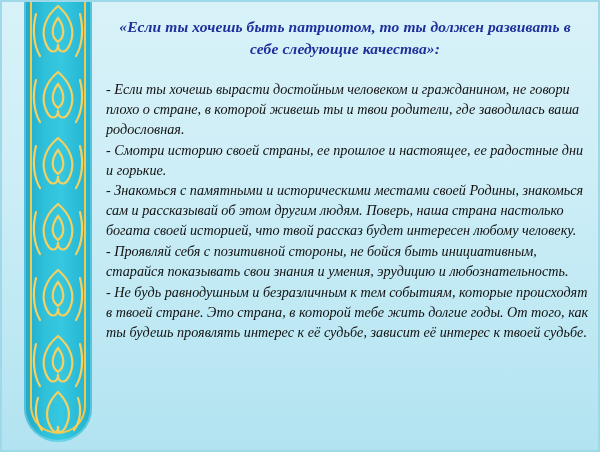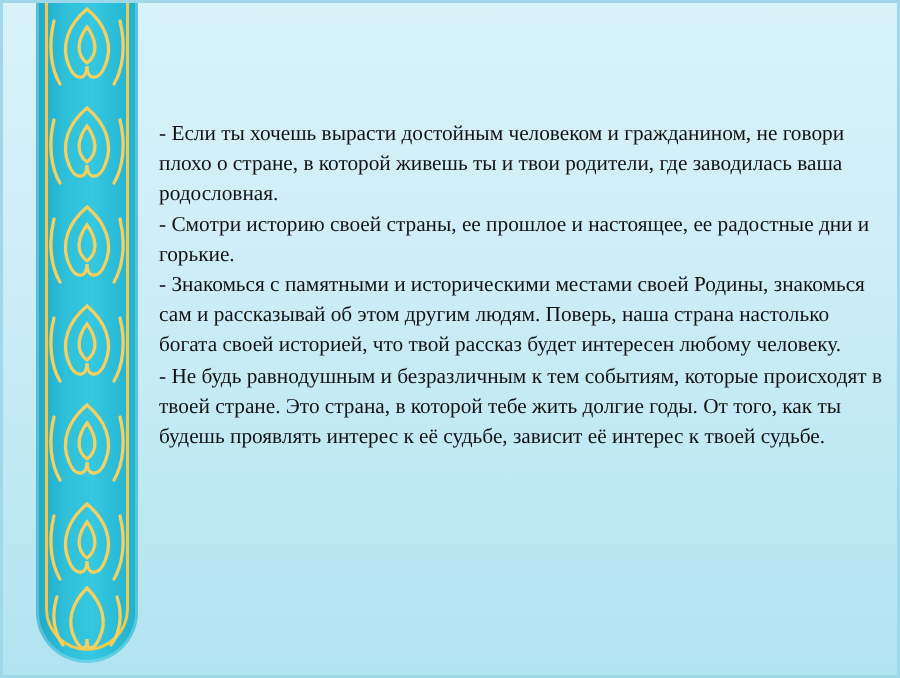--- a/index.html
+++ b/index.html
@@ -65,20 +65,21 @@
   }
   .body-text {
     position: absolute;
     left: 104px;
     top: 78px;
     width: 484px;
     color: #111111;
     font-size: 14.2px;
     line-height: 1.40;
     text-align: left;
+    font-style: italic;
   }
   .para {
     margin: 0 0 1px 0;
   }
 </style>
 </head>
 <body>
 
 <div class="slide">
 
@@ -124,21 +125,23 @@
         </g>
         <g transform="translate(0,392)">
           <path d="M34 4 C 24 14, 20 26, 26 38 C 30 46, 34 46, 34 38 C 34 46, 38 46, 42 38 C 48 26, 44 14, 34 4 Z"></path>
           <path d="M14 10 C 10 22, 12 34, 18 42"></path>
           <path d="M54 10 C 58 22, 56 34, 50 42"></path>
         </g>
       </g>
     </svg>
   </div>
 
+  <div class="title">«Если ты хочешь быть патриотом, то ты должен развивать в себе следующие качества»:</div>
 
   <div class="body-text">
     <p class="para">- Если ты хочешь вырасти достойным человеком и гражданином, не говори плохо о стране, в которой живешь ты и твои родители, где заводилась ваша родословная.</p>
     <p class="para">- Смотри историю своей страны, ее прошлое и настоящее, ее радостные дни и горькие.</p>
     <p class="para">- Знакомься с памятными и историческими местами своей Родины, знакомься сам и рассказывай об этом другим людям. Поверь, наша страна настолько богата своей историей, что твой рассказ будет интересен любому человеку.</p>
+    <p class="para"> - Проявляй себя с позитивной стороны, не бойся быть инициативным, старайся показывать свои знания и умения, эрудицию и любознательность.</p>
     <p class="para">- Не будь равнодушным и безразличным к тем событиям, которые происходят в твоей стране. Это страна, в которой тебе жить долгие годы. От того, как ты будешь проявлять интерес к её судьбе, зависит её интерес к твоей судьбе.</p>
   </div>
 
 </div>
 
 </body></html>

